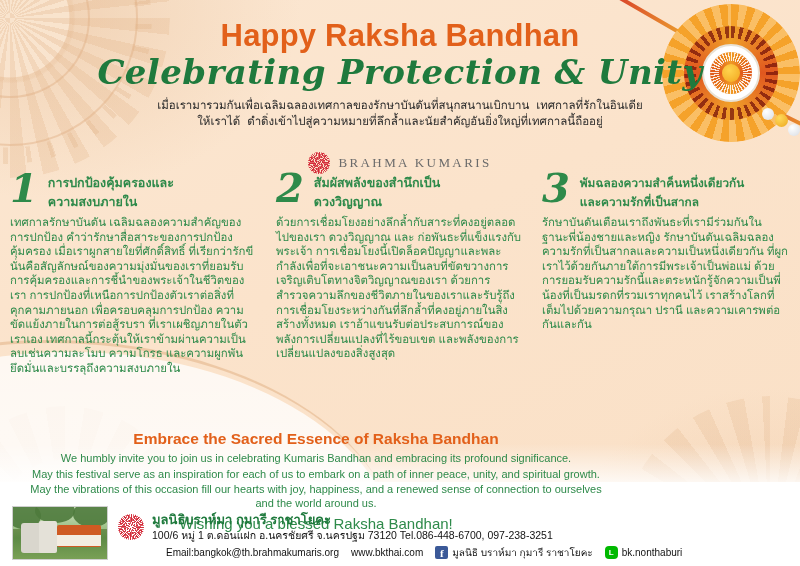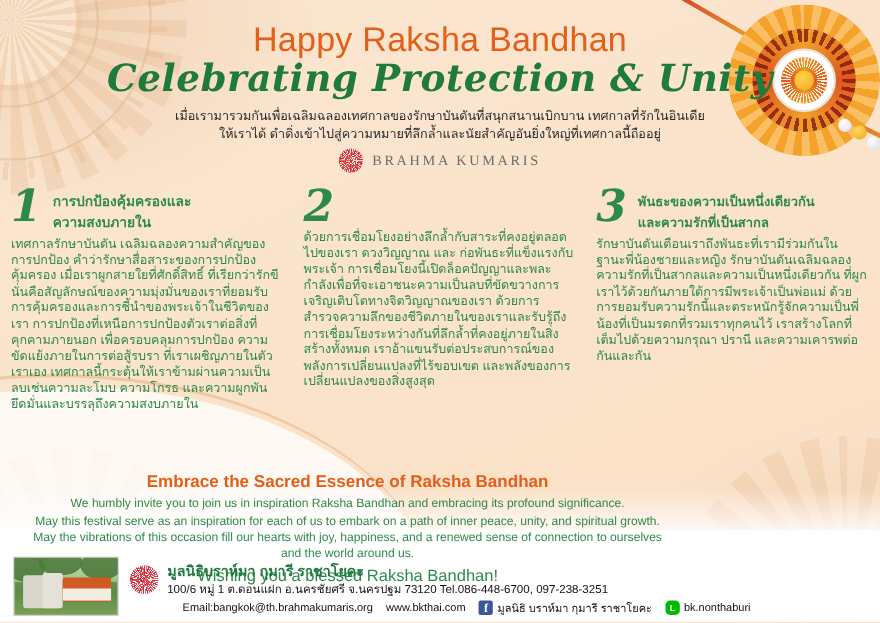--- a/index.html
+++ b/index.html
@@ -121,33 +121,33 @@
   .thread { position:absolute; background:linear-gradient(90deg,#d6342a,#f2c230); height:4px; border-radius:2px;}
   .t1 { width:120px; left:-36px; top:22px; transform:rotate(30deg); }
   .t2 { width:110px; right:-42px; top:120px; transform:rotate(26deg); }
   .bead { position:absolute; border-radius:50%; }
   .bw { background:radial-gradient(circle at 35% 30%, #ffffff, #d8dde4); }
   .by { background:radial-gradient(circle at 35% 30%, #ffd95c, #eda81d); }
 
   
   .title1 {
     position:absolute; top:18px; left:0; width:800px; text-align:center;
-    font-size:31px; font-weight:400; color:#e2601a; letter-spacing:.2px;
+    font-size:31px; font-weight:700; color:#e2601a; letter-spacing:.2px;
   }
   .title2 {
     position:absolute; top:52px; left:0; width:800px; text-align:center;
     font-size:34px; font-weight:700; font-style:italic; color:#1f7a3d;
     font-family:"DejaVu Serif", serif; letter-spacing:.4px;
   }
   .intro {
     position:absolute; top:98px; left:100px; width:600px; text-align:center;
-    font-size:11.5px; line-height:16px; color:#2a2a2a;
+    font-size:11.5px; line-height:16px; color:#2a2a2a;font-family:Liberation Mono, monospace;
   }
   .bk-line {
-    position:absolute; top:135px; left:0; width:800px;
+    position:absolute; top:152px; left:0; width:800px;
     display:flex; align-items:center; justify-content:center; gap:8px;
   }
   .bk-burst { width:22px; height:22px; position:relative; }
   .bk-burst::before, .bk-burst::after {
     content:""; position:absolute; inset:0; border-radius:50%;
     background:repeating-conic-gradient(from 0deg, #d42c3a 0deg 7deg, transparent 7deg 20deg);
   }
   .bk-burst::after { transform:rotate(10deg); opacity:.7; }
   .bk-text {
     font-family:"Liberation Serif", serif; font-size:13px; letter-spacing:2.4px;
@@ -265,36 +265,38 @@
       <div class="col-head">
         <div class="num">1</div>
         <div class="heading" style="white-space:pre-line">การปกป้องคุ้มครองและ
 ความสงบภายใน</div>
       </div>
       <div class="body">เทศกาลรักษาบันดัน เฉลิมฉลองความสำคัญของการปกป้อง คำว่ารักษาสื่อสาระของการปกป้องคุ้มครอง เมื่อเราผูกสายใยที่ศักดิ์สิทธิ์ ที่เรียกว่ารักขี นั่นคือสัญลักษณ์ของความมุ่งมั่นของเราที่ยอมรับการคุ้มครองและการชี้นำของพระเจ้าในชีวิตของเรา การปกป้องที่เหนือการปกป้องตัวเราต่อสิ่งที่คุกคามภายนอก เพื่อครอบคลุมการปกป้อง ความขัดแย้งภายในการต่อสู้รบรา ที่เราเผชิญภายในตัวเราเอง เทศกาลนี้กระตุ้นให้เราข้ามผ่านความเป็นลบเช่นความละโมบ ความโกรธ และความผูกพันยึดมั่นและบรรลุถึงความสงบภายใน</div>
     </div>
     <div class="col">
       <div class="col-head">
         <div class="num">2</div>
+        <div class="heading" style="white-space:pre-line">สัมผัสพลังของสำนึกเป็น
+ดวงวิญญาณ</div>
       </div>
       <div class="body">ด้วยการเชื่อมโยงอย่างลึกล้ำกับสาระที่คงอยู่ตลอดไปของเรา ดวงวิญญาณ และ ก่อพันธะที่แข็งแรงกับพระเจ้า การเชื่อมโยงนี้เปิดล็อคปัญญาและพละกำลังเพื่อที่จะเอาชนะความเป็นลบที่ขัดขวางการเจริญเติบโตทางจิตวิญญาณของเรา ด้วยการสำรวจความลึกของชีวิตภายในของเราและรับรู้ถึงการเชื่อมโยงระหว่างกันที่ลึกล้ำที่คงอยู่ภายในสิ่งสร้างทั้งหมด เราอ้าแขนรับต่อประสบการณ์ของพลังการเปลี่ยนแปลงที่ไร้ขอบเขต และพลังของการเปลี่ยนแปลงของสิ่งสูงสุด</div>
     </div>
     <div class="col">
       <div class="col-head">
         <div class="num">3</div>
-        <div class="heading" style="white-space:pre-line;font-size:11.8px">พันธะของความเป็นหนึ่งเดียวกัน
+        <div class="heading" style="white-space:pre-line;font-size:11.8px">พัมฉลองความสำค็นหนึ่งเดียวกัน
 และความรักที่เป็นสากล</div>
       </div>
       <div class="body">รักษาบันดันเตือนเราถึงพันธะที่เรามีร่วมกันในฐานะพี่น้องชายและหญิง รักษาบันดันเฉลิมฉลองความรักที่เป็นสากลและความเป็นหนึ่งเดียวกัน ที่ผูกเราไว้ด้วยกันภายใต้การมีพระเจ้าเป็นพ่อแม่ ด้วยการยอมรับความรักนี้และตระหนักรู้จักความเป็นพี่น้องที่เป็นมรดกที่รวมเราทุกคนไว้ เราสร้างโลกที่เต็มไปด้วยความกรุณา ปรานี และความเคารพต่อกันและกัน</div>
     </div>
   </div>
 
   <div class="bottom-wrap">
     <div class="b-title">Embrace the Sacred Essence of Raksha Bandhan</div>
-    <div class="b-sub">We humbly invite you to join us in inspiration Raksha Bandhan and embracing its profound significance.</div>
+    <div class="b-sub">We humbly invite you to join us in celebrating Kumaris Bandhan and embracing its profound significance.</div>
     <div class="b-para">May this festival serve as an inspiration for each of us to embark on a path of inner peace, unity, and spiritual growth. May the vibrations of this occasion fill our hearts with joy, happiness, and a renewed sense of connection to ourselves and the world around us.</div>
     <div class="b-wish">Wishing you a blessed Raksha Bandhan!</div>
   </div>
 
   <div class="footer">
     <div class="photo">
       <div class="sky"></div>
       <div class="tree" style="left:-6px;top:-4px;width:34px;height:26px;"></div>
       <div class="tree" style="left:22px;top:-8px;width:40px;height:24px;"></div>
       <div class="tree" style="right:-4px;top:-6px;width:38px;height:26px;"></div>

